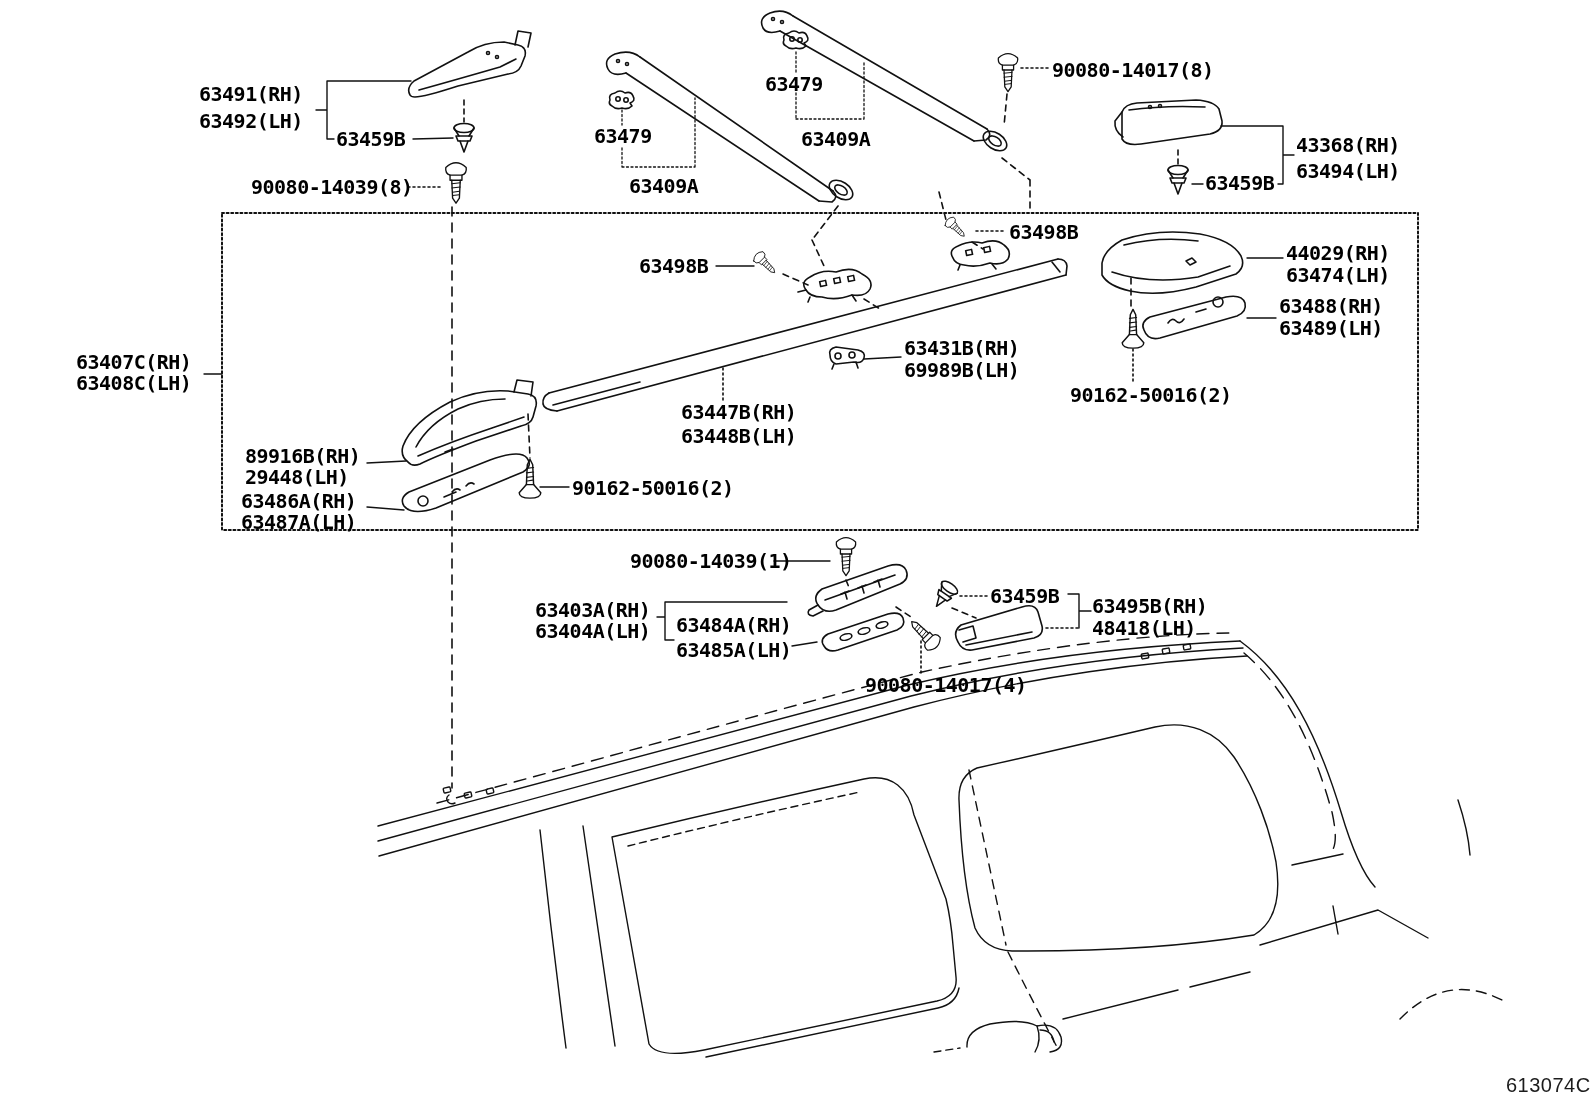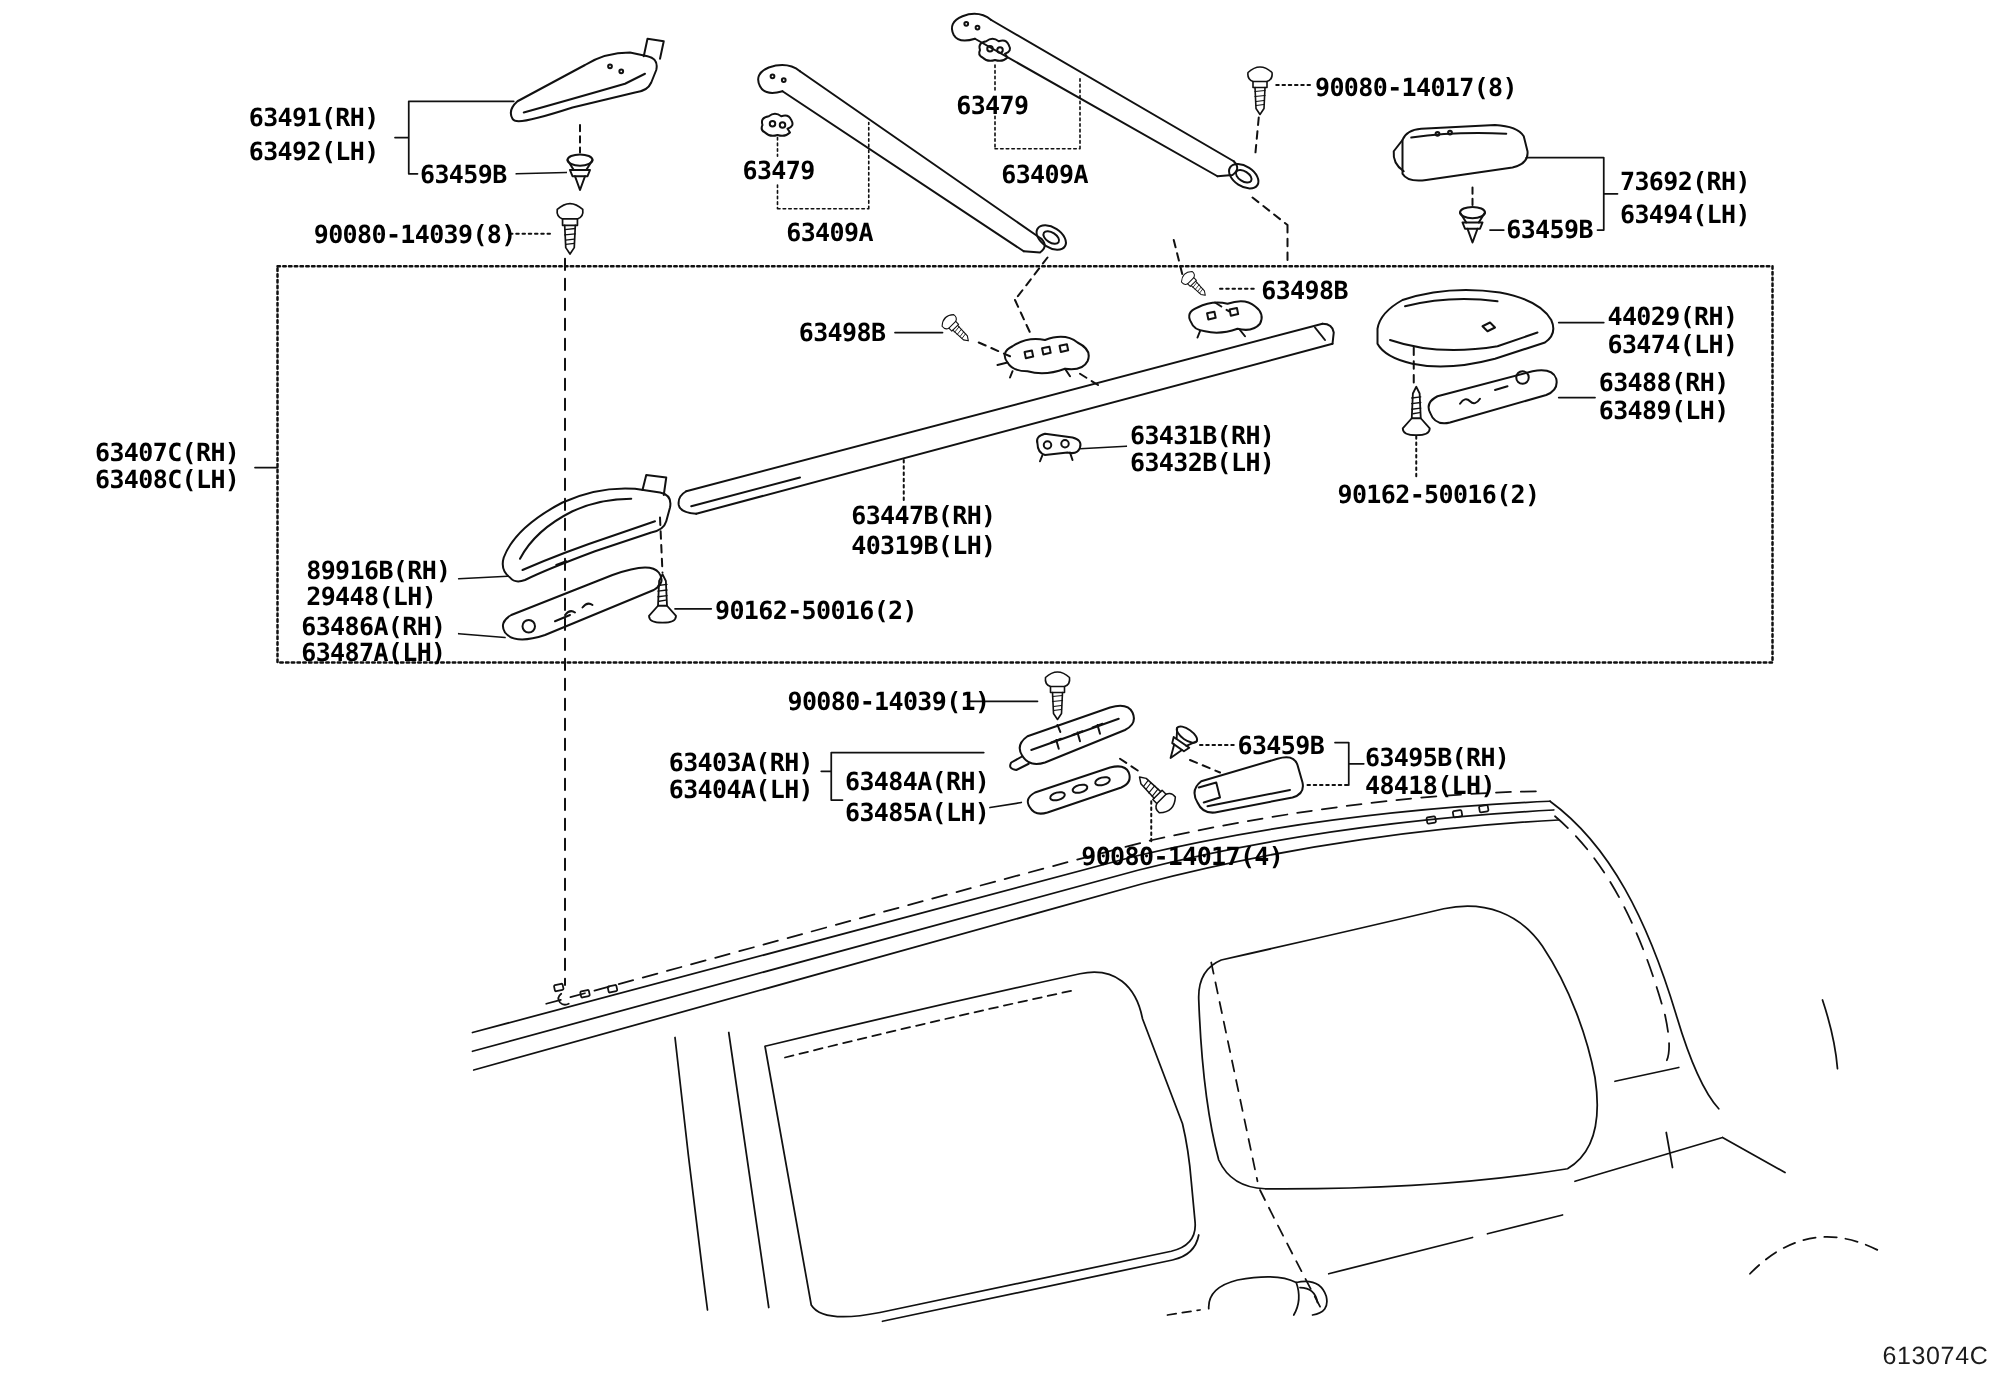--- a/index.html
+++ b/index.html
@@ -269,35 +269,35 @@
 
 <div class="lbl" style="left:199px;top:84px">63491(RH)</div>
 <div class="lbl" style="left:199px;top:111px">63492(LH)</div>
 <div class="lbl" style="left:336px;top:129px">63459B</div>
 <div class="lbl" style="left:251px;top:177px">90080-14039(8)</div>
 <div class="lbl" style="left:594px;top:126px">63479</div>
 <div class="lbl" style="left:629px;top:176px">63409A</div>
 <div class="lbl" style="left:765px;top:74px">63479</div>
 <div class="lbl" style="left:801px;top:129px">63409A</div>
 <div class="lbl" style="left:1052px;top:60px">90080-14017(8)</div>
-<div class="lbl" style="left:1296px;top:135px">73692(RH)</div>
+<div class="lbl" style="left:1296px;top:135px">43368(RH)</div>
 <div class="lbl" style="left:1296px;top:161px">63494(LH)</div>
 <div class="lbl" style="left:1205px;top:173px">63459B</div>
 <div class="lbl" style="left:639px;top:256px">63498B</div>
 <div class="lbl" style="left:1009px;top:222px">63498B</div>
 <div class="lbl" style="left:1286px;top:243px">44029(RH)</div>
 <div class="lbl" style="left:1286px;top:265px">63474(LH)</div>
 <div class="lbl" style="left:1279px;top:296px">63488(RH)</div>
 <div class="lbl" style="left:1279px;top:318px">63489(LH)</div>
 <div class="lbl" style="left:76px;top:352px">63407C(RH)</div>
 <div class="lbl" style="left:76px;top:373px">63408C(LH)</div>
 <div class="lbl" style="left:904px;top:338px">63431B(RH)</div>
-<div class="lbl" style="left:904px;top:360px">63432B(LH)</div>
+<div class="lbl" style="left:904px;top:360px">69989B(LH)</div>
 <div class="lbl" style="left:681px;top:402px">63447B(RH)</div>
-<div class="lbl" style="left:681px;top:426px">40319B(LH)</div>
+<div class="lbl" style="left:681px;top:426px">63448B(LH)</div>
 <div class="lbl" style="left:1070px;top:385px">90162-50016(2)</div>
 <div class="lbl" style="left:245px;top:446px">89916B(RH)</div>
 <div class="lbl" style="left:245px;top:467px">29448(LH)</div>
 <div class="lbl" style="left:241px;top:491px">63486A(RH)</div>
 <div class="lbl" style="left:241px;top:512px">63487A(LH)</div>
 <div class="lbl" style="left:572px;top:478px">90162-50016(2)</div>
 <div class="lbl" style="left:630px;top:551px">90080-14039(1)</div>
 <div class="lbl" style="left:535px;top:600px">63403A(RH)</div>
 <div class="lbl" style="left:535px;top:621px">63404A(LH)</div>
 <div class="lbl" style="left:676px;top:615px">63484A(RH)</div>

